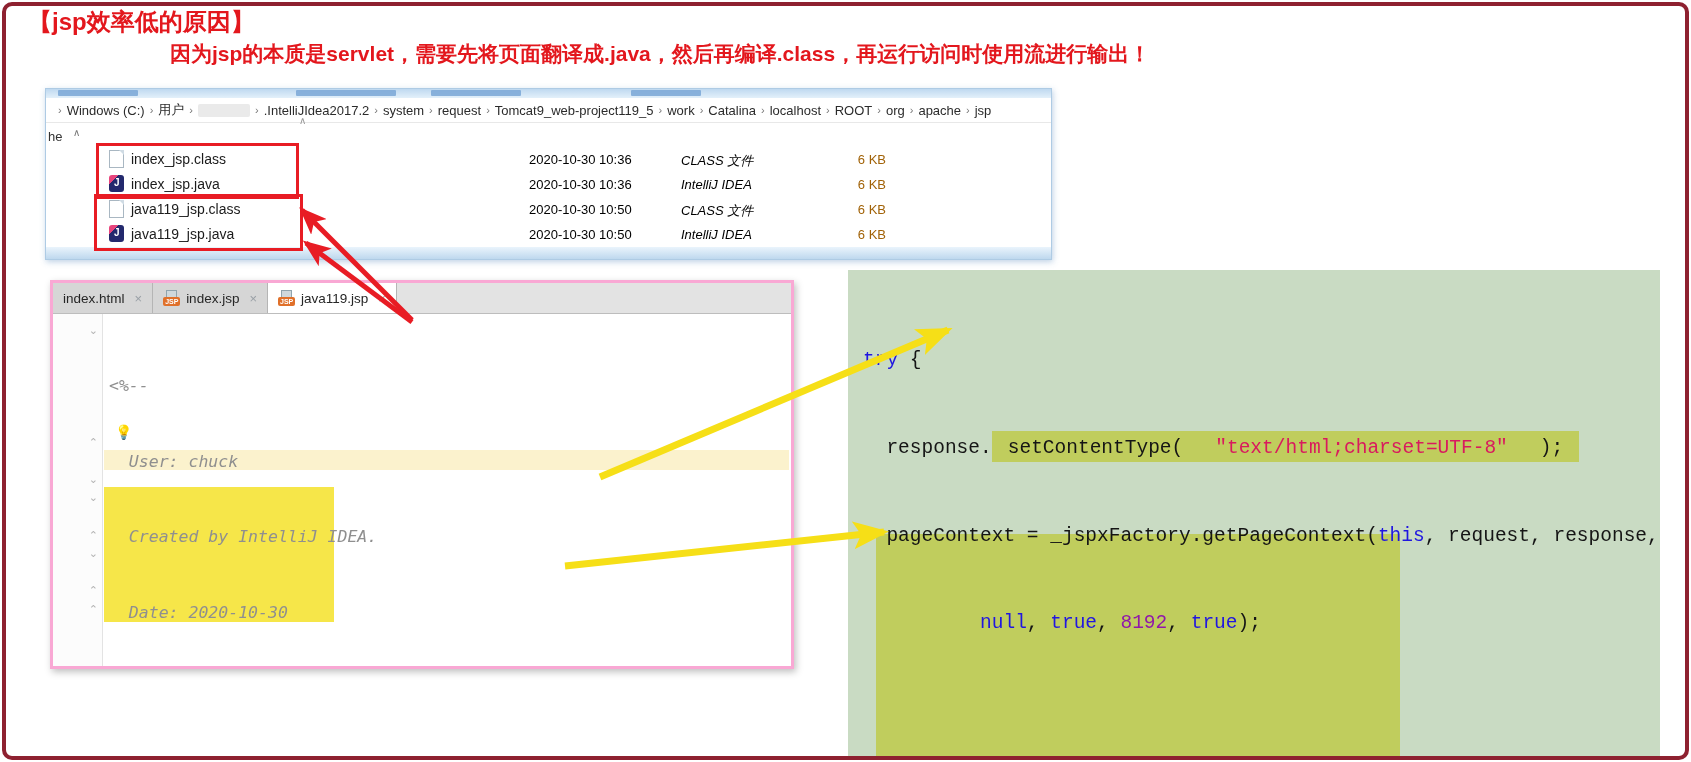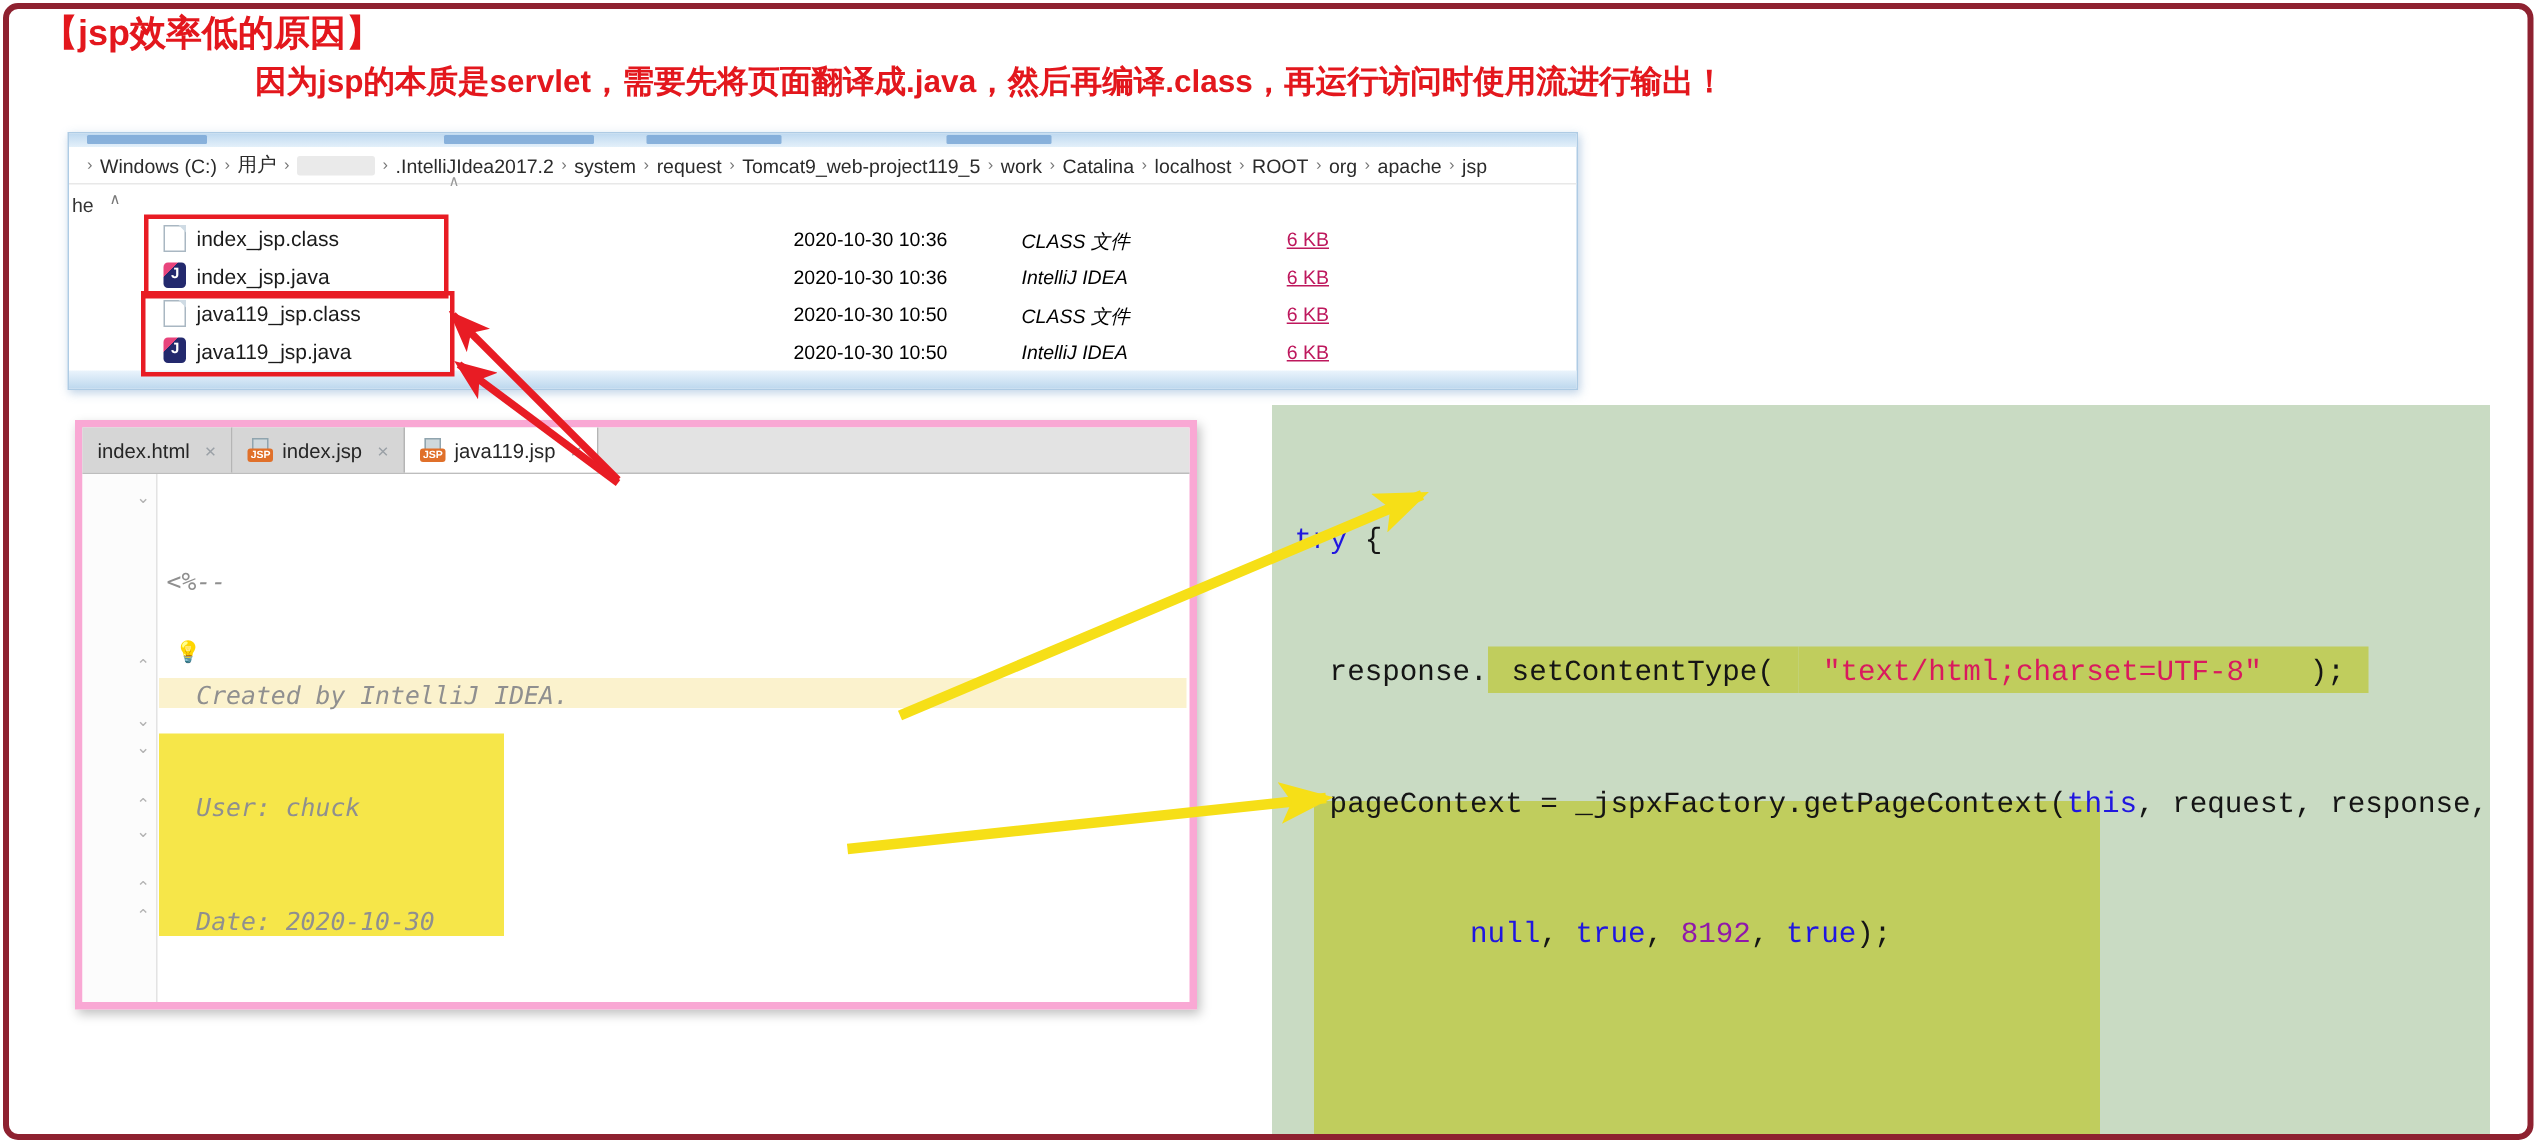--- a/index.html
+++ b/index.html
@@ -34,30 +34,30 @@
   .x-icon[data-kind="icon-plain"]{background:#fff;border:1px solid #a9b7c2;width:13px;height:16px;}
   .x-icon[data-kind="icon-plain"]::after{content:"";position:absolute;right:-1px;top:-1px;
        border-style:solid;border-width:0 5px 5px 0;border-color:transparent #cfdbe4 transparent transparent;}
   .x-icon[data-kind="icon-ij"]{border-radius:3px;
        background:linear-gradient(135deg,#e8447c 0%,#e8447c 30%,#23296d 30%,#23296d 100%);}
   .x-icon[data-kind="icon-ij"]::after{content:"J";position:absolute;left:5px;top:2px;
        color:#fff;font-size:10px;font-weight:bold;}
   .x-name{position:absolute;left:85px;top:4px;font-size:14px;color:#1b1b1b;}
   .x-date,.x-type{position:absolute;top:5px;font-size:13px;color:#000000;}
   .x-date{left:483px;} .x-type{left:635px;font-style:italic;}
-  .x-size{position:absolute;left:760px;top:5px;width:80px;text-align:right;font-size:13px;color:#be185d;text-decoration:underline;}
+  .x-size{position:absolute;left:760px;top:5px;width:80px;text-align:right;font-size:13px;color:#a16207;}
   .x-bottom{position:absolute;left:0;top:158px;right:0;height:12px;
        background:linear-gradient(#eaf4fc,#bed8ee);}
   
   .red-box{position:absolute;border:3px solid #e81c24;z-index:35;}
   .rb1{left:96px;top:143px;width:197px;height:50px;}
   .rb2{left:94px;top:194px;width:203px;height:51px;}
   
   .editor{position:absolute;left:50px;top:280px;width:738px;height:383px;background:#fff;
-       border:5px solid #f9a8d4;box-shadow:2px 3px 7px rgba(0,0,0,.25);z-index:2;}
+       border:3px solid #f9a8d4;box-shadow:2px 3px 7px rgba(0,0,0,.25);z-index:2;}
   .tabs{position:absolute;left:0;top:0;right:0;height:30px;background:#e3e3e3;
        border-bottom:1px solid #bdbdbd;display:flex;}
   .tab{display:flex;align-items:center;gap:5px;padding:0 10px;background:#d6d6d6;
        border-right:1px solid #b5b5b5;font-size:13.5px;color:#262626;height:30px;box-sizing:border-box;}
   .tab[data-active]{background:#fff;}
   .tab-close{color:#9aa0a6;font-size:13px;margin-left:5px;}
   .tab-icon{display:none;position:relative;width:18px;height:16px;}
   .tab-icon[data-icon]{display:inline-block;}
   .tab-icon .fi{position:absolute;left:3px;top:0;width:9px;height:8px;background:#cfd8dc;
        border:1px solid #90a4ae;}
@@ -256,23 +256,23 @@
       <div class="gut-line">⌃</div>
 
   </div>
   <div class="ed-body">
     <div class="cur-line"></div>
     <div class="yellow-block"></div>
     <div class="ed-code">
       
         <div class="ed-line"><span class="seg cm">&lt;%--</span></div>
       
+        <div class="ed-line"><span class="seg cm">  User: chuck</span></div>
+      
         <div class="ed-line"><span class="seg cm">  Created by IntelliJ IDEA.</span></div>
-      
-        <div class="ed-line"><span class="seg cm">  User: chuck</span></div>
       
         <div class="ed-line"><span class="seg cm">  Date: 2020-10-30</span></div>
       
         
       
         
       
         
       
         

